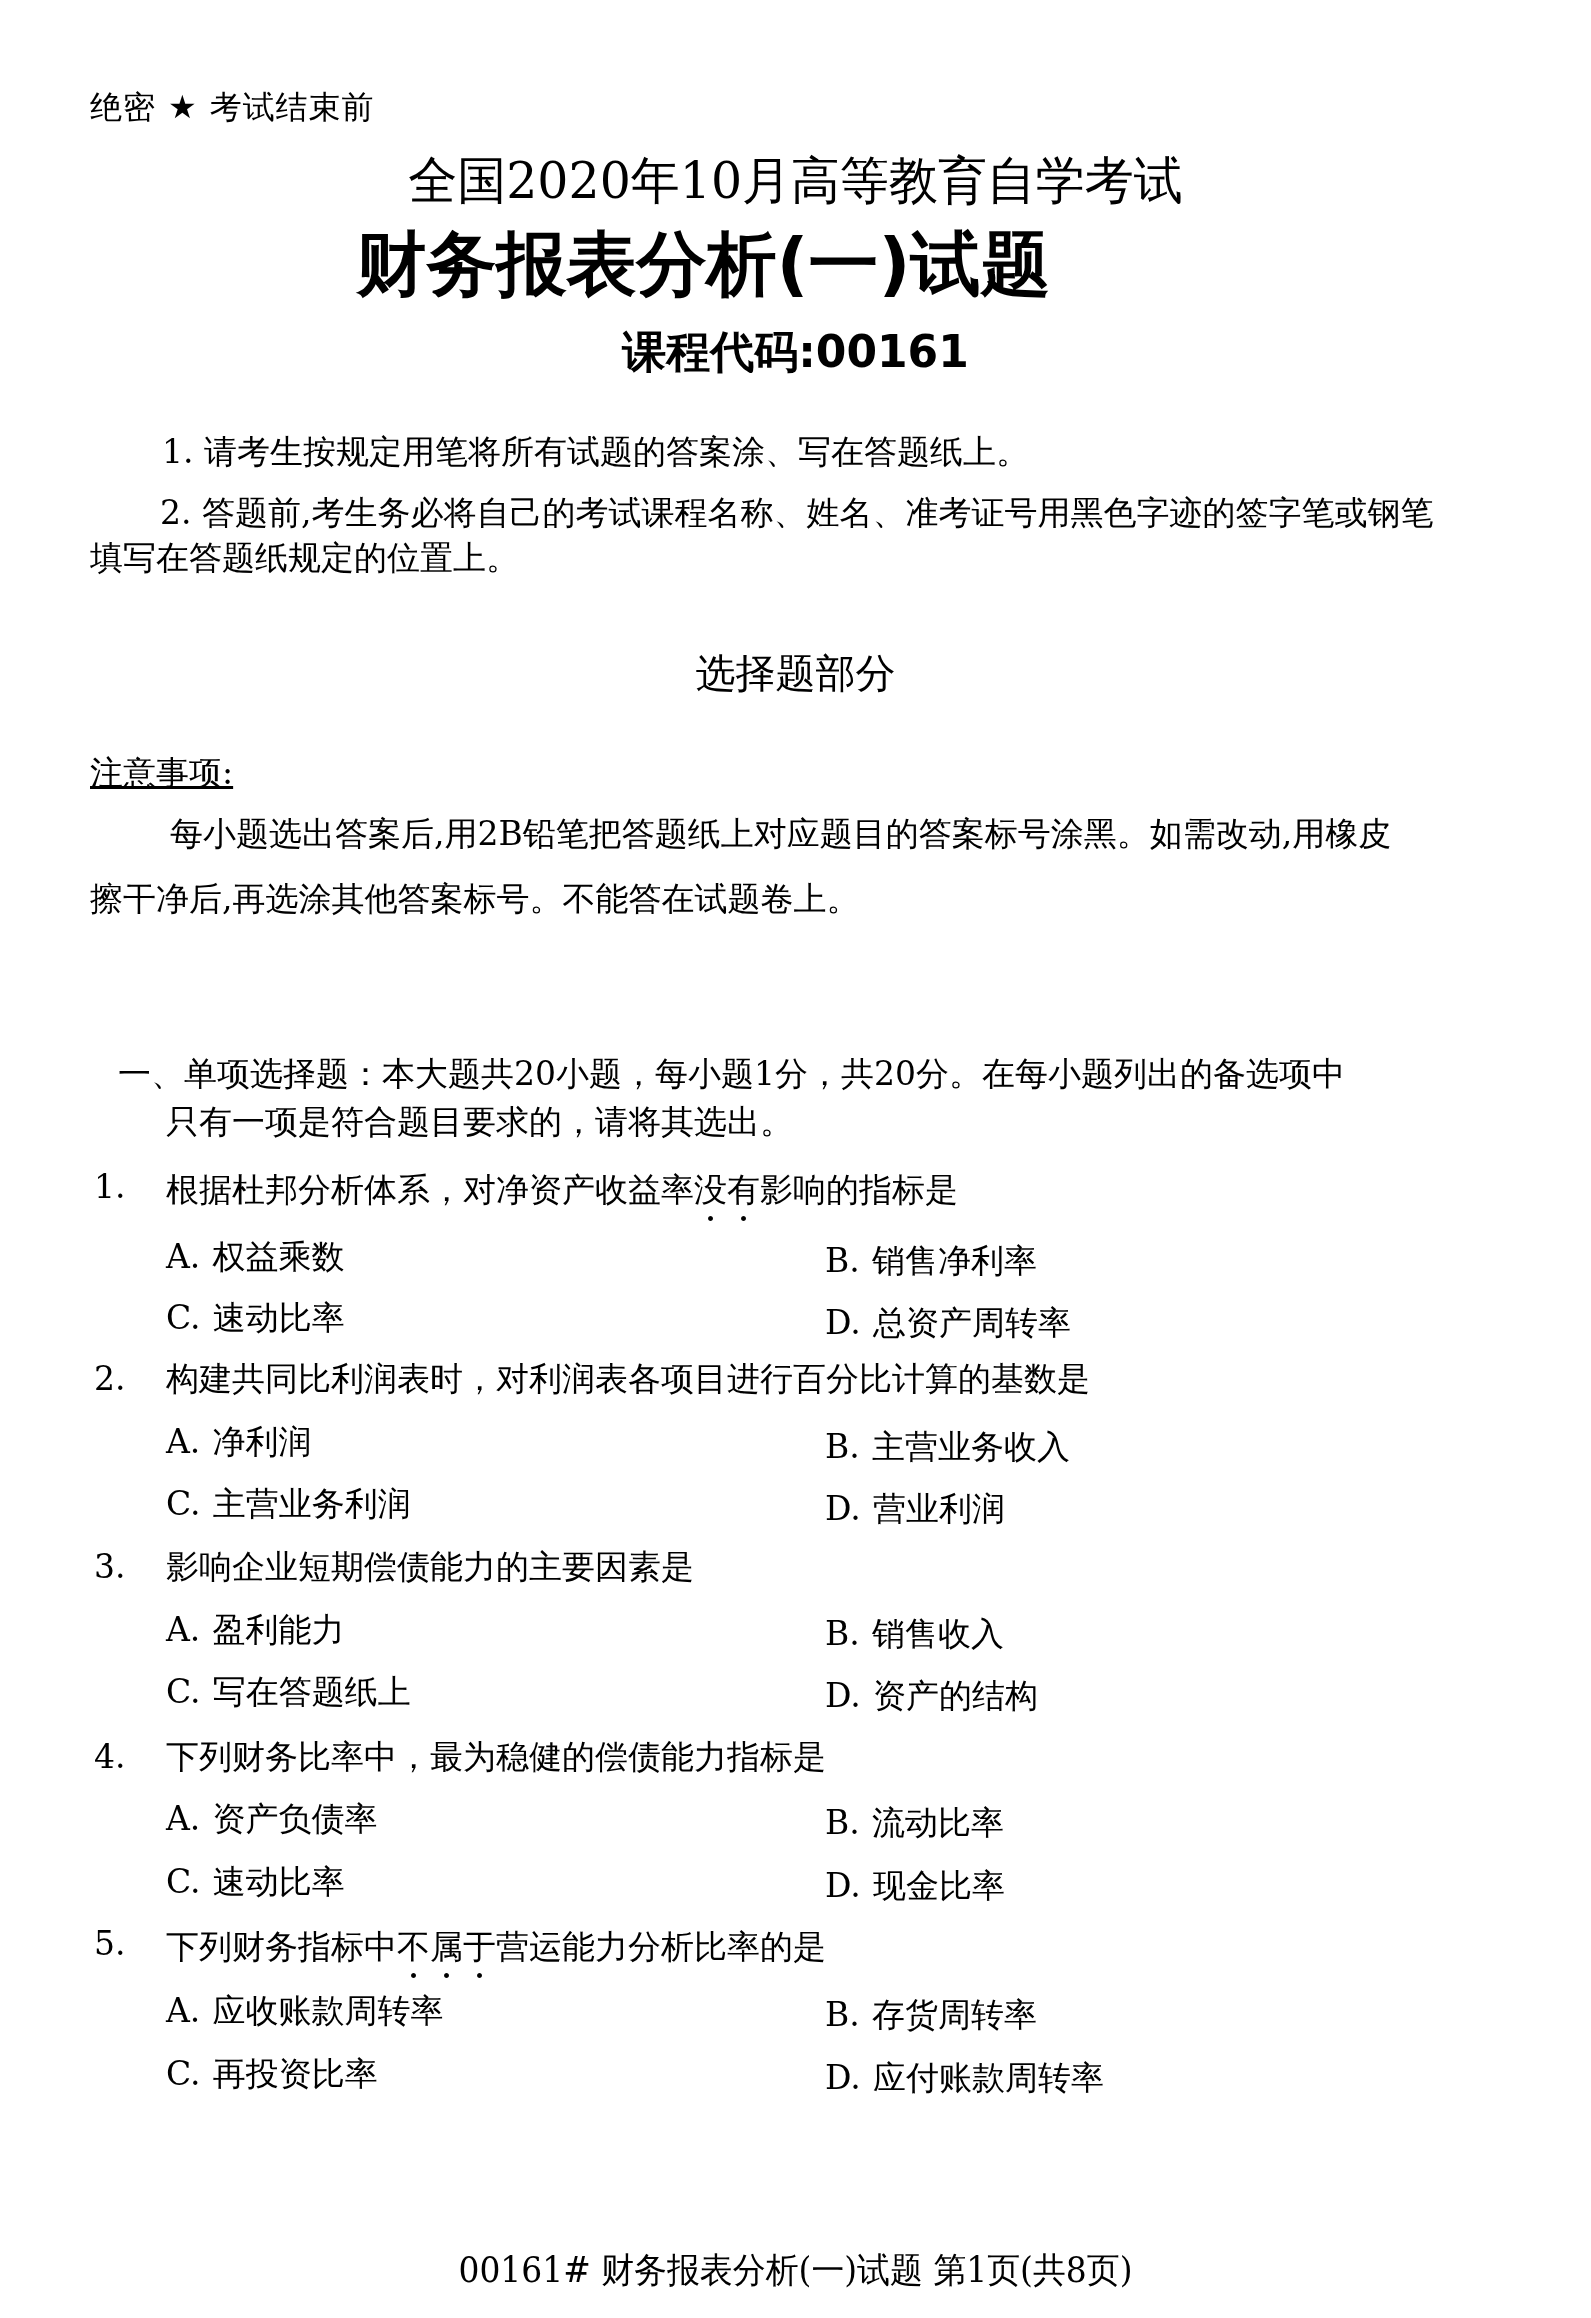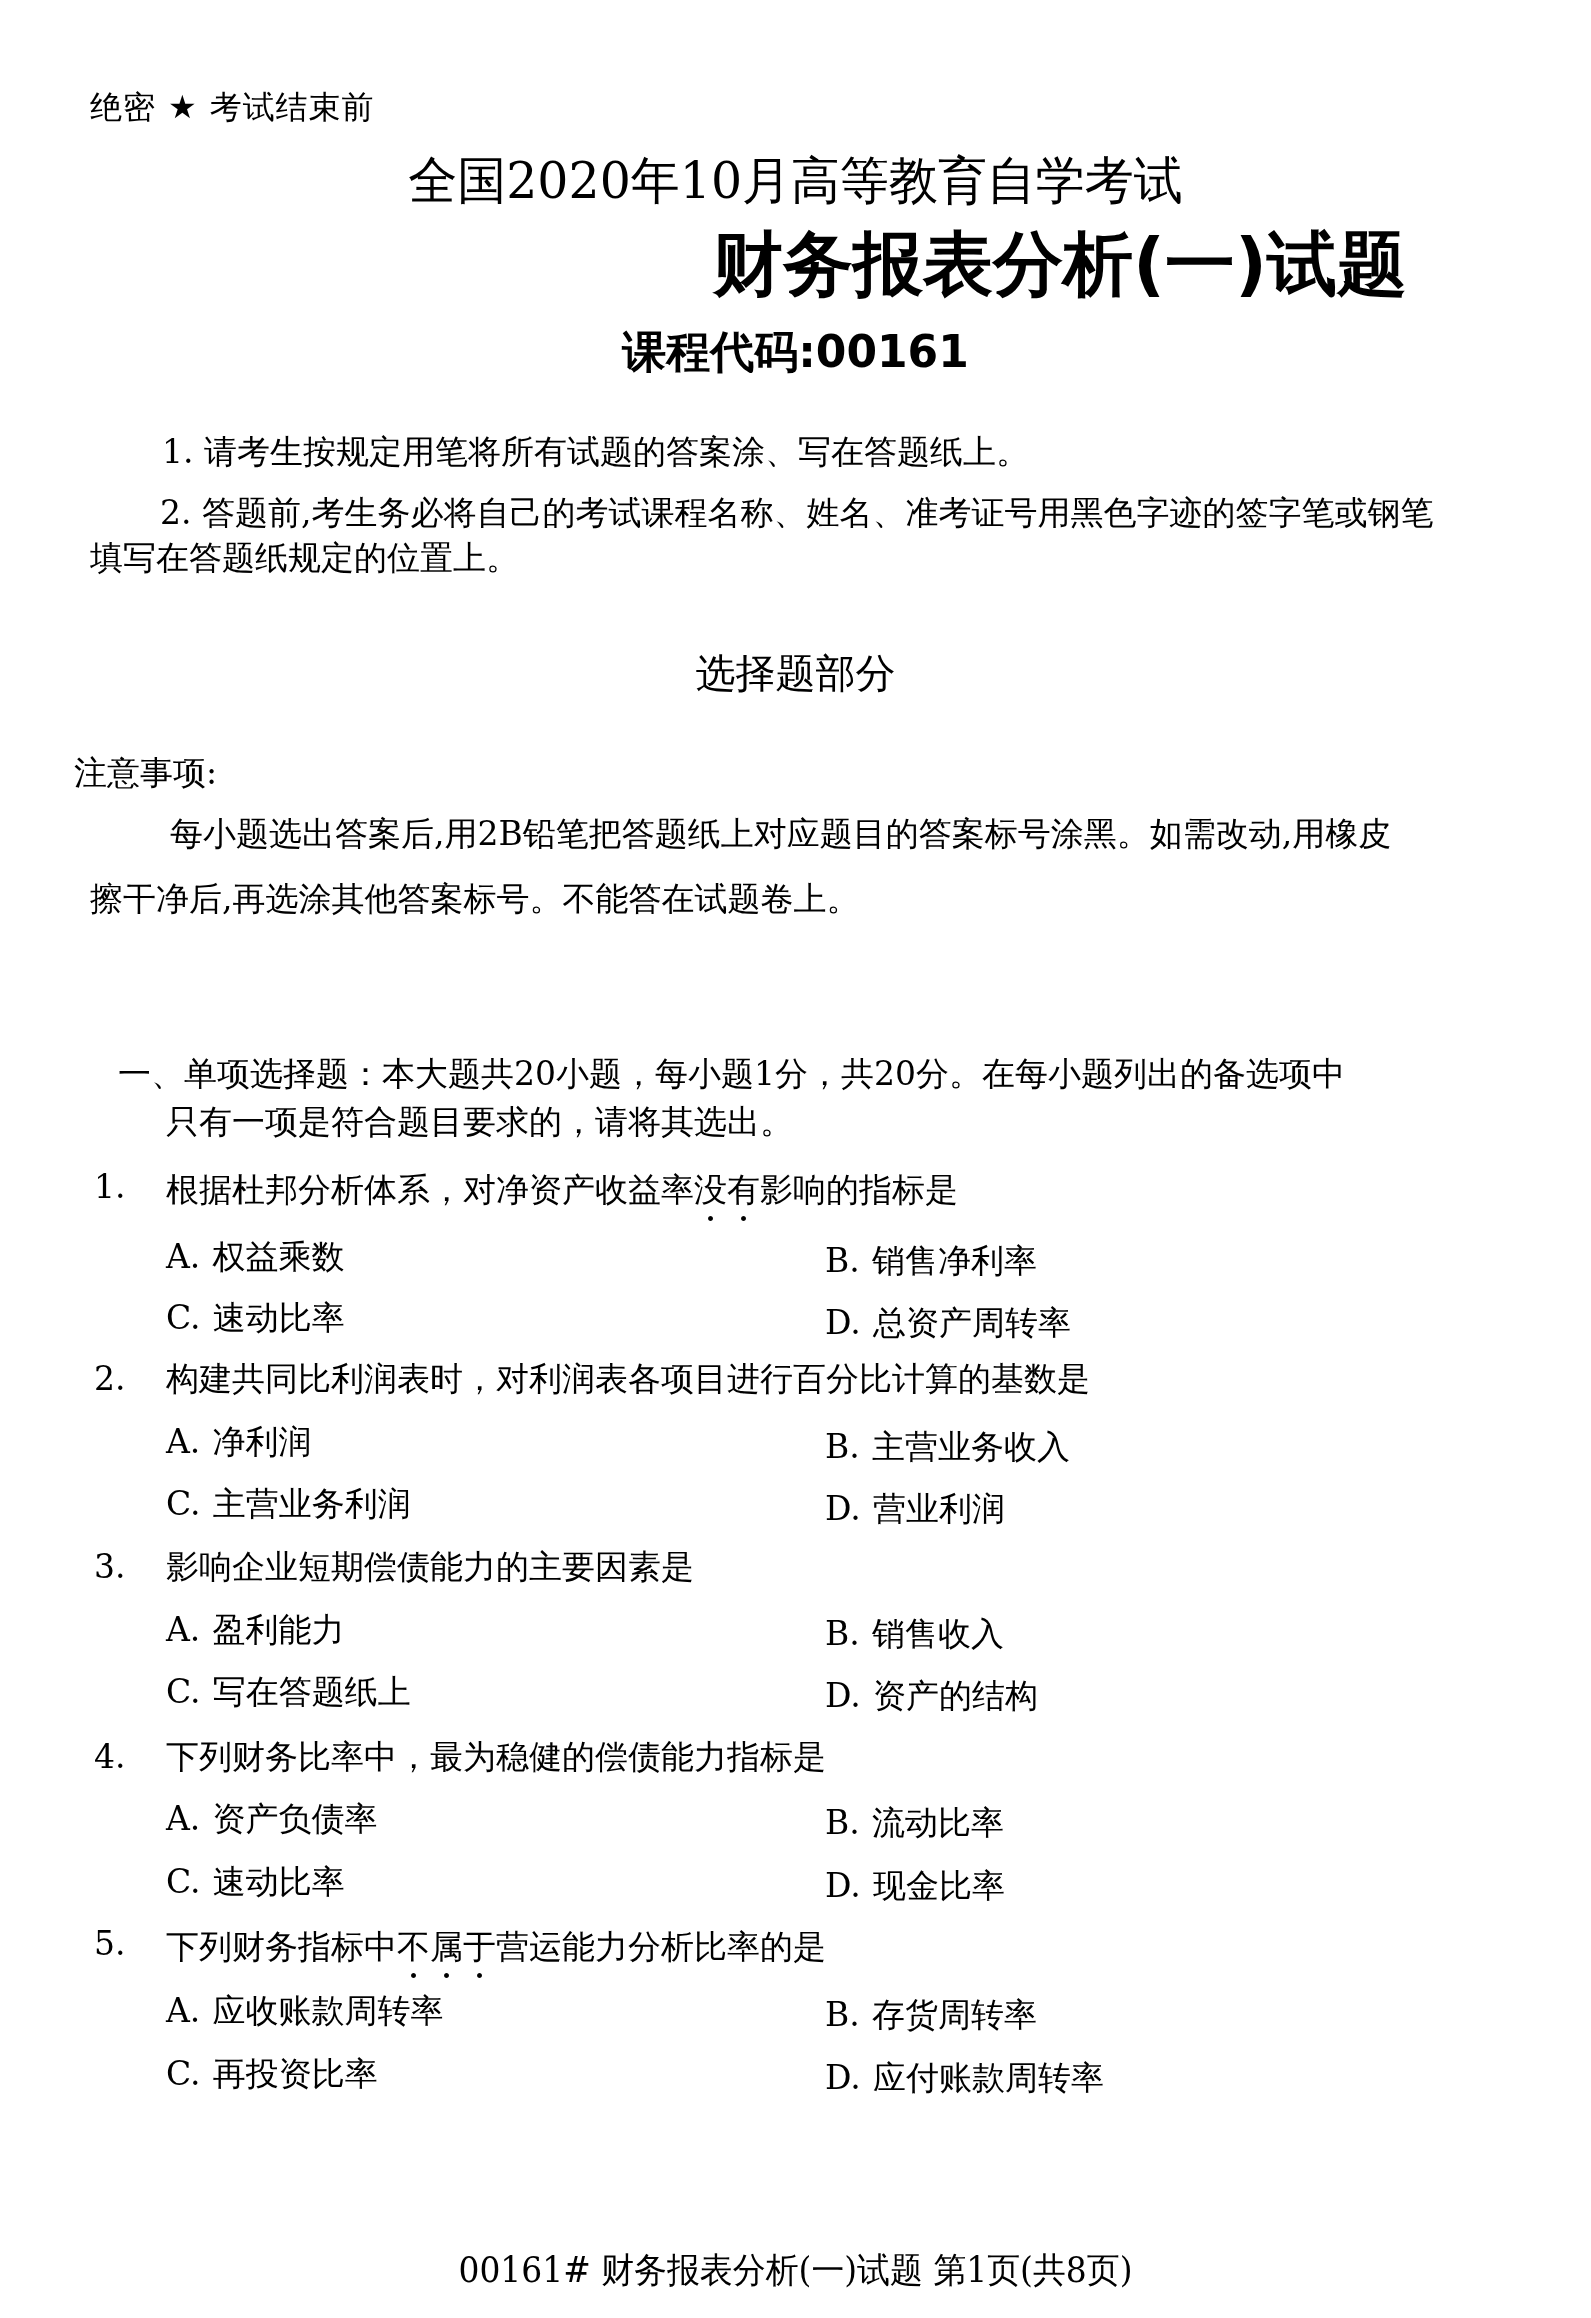--- a/index.html
+++ b/index.html
@@ -25,21 +25,21 @@
   }
   .secret .star { margin: 0 12.2px; }
 
   .title1 {
     left: 0; width: 1591px; text-align: center;
     top: 155px;
     font-size: 51px;
     transform: scaleX(0.96);
   }
   .title2 {
-    left: 0; width: 1407px; text-align: right;
+    left: 0; width: 1407px; text-align: center;
     top: 229px;
     font-size: 70px;
     font-weight: bold;
     font-family: "DejaVu Sans", "Liberation Sans", sans-serif;
   }
   .course-code {
     left: 0; width: 1591px; text-align: center;
     top: 330px;
     font-size: 44px;
     font-weight: bold;
@@ -51,21 +51,21 @@
   .instr1 { left: 162px; top: 435px; }
   .instr2 { left: 160px; top: 496px; }
   .instr2b { left: 90px; top: 541px; text-align: right; }
 
   .part-title {
     left: 0; width: 1591px; text-align: center;
     top: 653px;
     font-size: 40px;
     font-family: "DejaVu Sans", "Liberation Sans", sans-serif;
   }
-  .notice-label { left: 74px; top: 756px; }
+  .notice-label { left: 90px; top: 756px; text-decoration: underline; }
   .notice1 { left: 170px; top: 817px; }
   .notice2 { left: 90px; top: 882px; }
 
   .section-head1 { left: 94px; top: 1057px; margin-left: 24px; }
   .section-head2 { left: 166px; top: 1105px; }
 
   .qnum { position: absolute; left: 94px; font-size: 33px; line-height: 1; }
   .qtext { position: absolute; left: 166px; font-size: 33px; line-height: 1; white-space: nowrap; }
   .opt { position: absolute; font-size: 33px; line-height: 1; white-space: nowrap; }
   .opt .letter { margin-right: 12.2px; }

